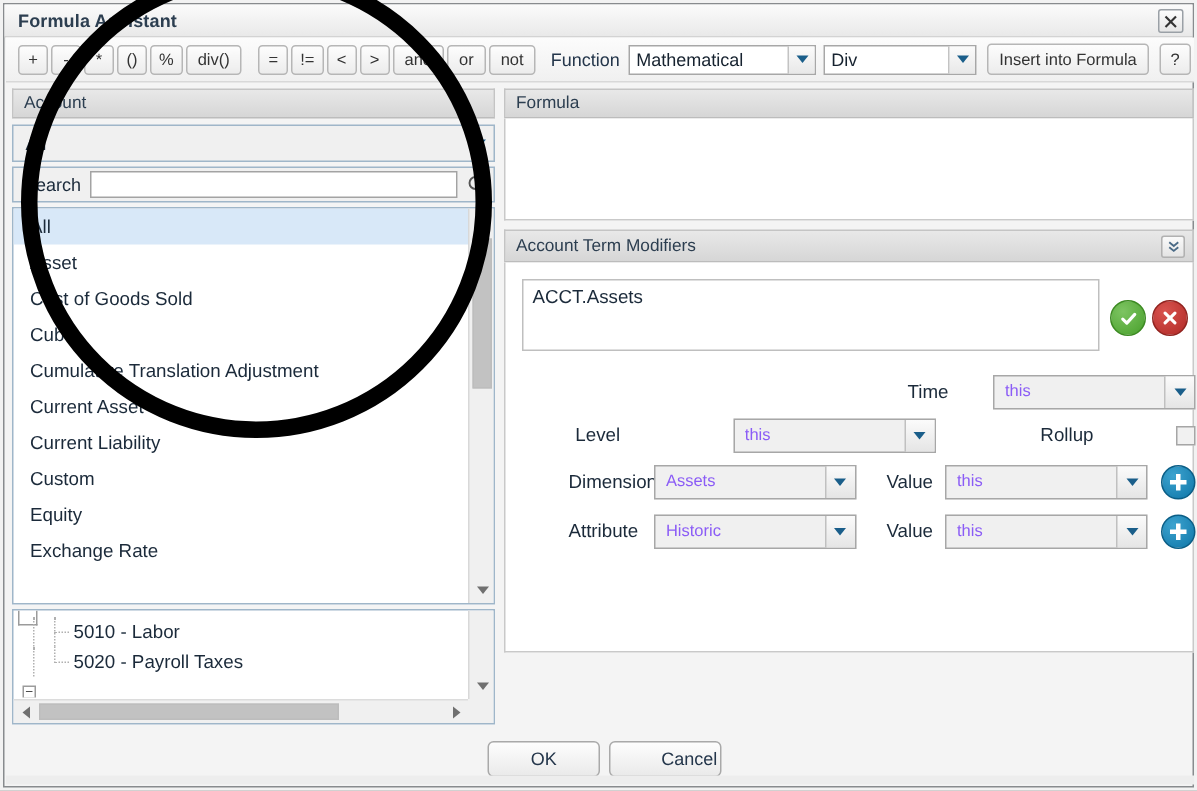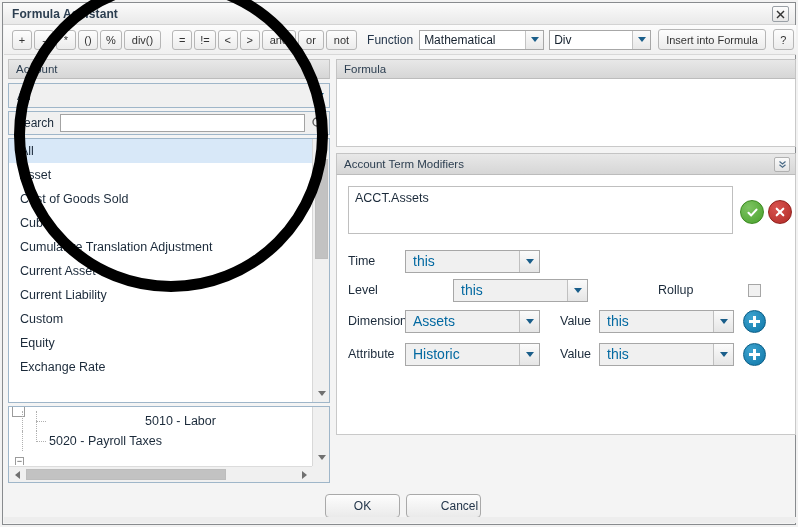--- a/index.html
+++ b/index.html
@@ -237,30 +237,30 @@
     padding:4px 6px;font-size:12.5px;color:#1b2a3a;overflow:hidden;
     font-family:"Liberation Sans", sans-serif;
   }
   .round-btn{
     position:absolute;top:25px;width:22px;height:22px;border-radius:50%;
     display:flex;align-items:center;justify-content:center;cursor:pointer;
   }
   .rb-ok{left:403px;background:radial-gradient(circle at 35% 30%,#7dc462,#48a02b);border:1px solid #3c8a22;}
   .rb-cancel{left:431px;background:radial-gradient(circle at 35% 30%,#d9534f,#b02a26);border:1px solid #91231f;}
 
-  .mrow{position:absolute;left:0;width:460px;height:26px;display:flex;align-items:center;}
+  .mrow{position:absolute;left:0;width:460px;height:26px;display:flex;align-items:center;justify-content:flex-end;}
   .mlabel{
     width:68px;padding-left:11px;box-sizing:border-box;
     font-size:12.5px;color:#1b2a3a;white-space:nowrap;
   }
   .msel{
     height:23px;border:1px solid #a7a7a7;background:#f0f0f0;
     box-sizing:border-box;display:flex;align-items:stretch;cursor:pointer;
   }
-  .msel .v{flex:1;padding-left:7px;display:flex;align-items:center;font-size:14px;color:#0369a1;white-space:nowrap;overflow:hidden;}
+  .msel .v{flex:1;padding-left:7px;display:flex;align-items:center;font-size:11px;color:#8b5cf6;white-space:nowrap;overflow:hidden;}
   .msel .a{
     width:19px;border-left:1px solid #c0c0c0;
     background:linear-gradient(to bottom,#fbfbfb,#e5e5e5);
     display:flex;align-items:center;justify-content:center;
   }
   .msel .a i{
     width:0;height:0;border-left:4px solid transparent;border-right:4px solid transparent;
     border-top:5px solid #1a5e8a;
   }
   .rollup-label{font-size:12.5px;color:#1b2a3a;margin-left:22px;}
@@ -398,21 +398,21 @@
               <i></i>
             </div>
         </div>
       </div>
 
       <div class="treebox">
         <div class="tree-items" id="account-tree-items">
             <div style="position: relative; height: 4px;">
               <span class="tree-dash"></span>
             </div>
-            <div class="tree-row lvl2" style="position: relative; justify-content: center;">
+            <div class="tree-row lvl2" style="position: relative;">
               <span style="position: absolute; left: 13px; top: 0px; height: 20px; border-left: 1px dotted rgb(176, 176, 176);"></span>
               <span style="position: absolute; left: 27px; top: 10px; width: 10px; border-top: 1px dotted rgb(176, 176, 176);"></span>
               <span style="position: absolute; left: 27px; top: 0px; height: 20px; border-left: 1px dotted rgb(176, 176, 176);"></span>
               <span>5010 - Labor</span>
             </div>
             <div class="tree-row lvl2" style="position: relative;">
               <span style="position: absolute; left: 13px; top: 0px; height: 20px; border-left: 1px dotted rgb(176, 176, 176);"></span>
               <span style="position: absolute; left: 27px; top: 10px; width: 10px; border-top: 1px dotted rgb(176, 176, 176);"></span>
               <span style="position: absolute; left: 27px; top: 0px; height: 11px; border-left: 1px dotted rgb(176, 176, 176);"></span>
               <span>5020 - Payroll Taxes</span>

